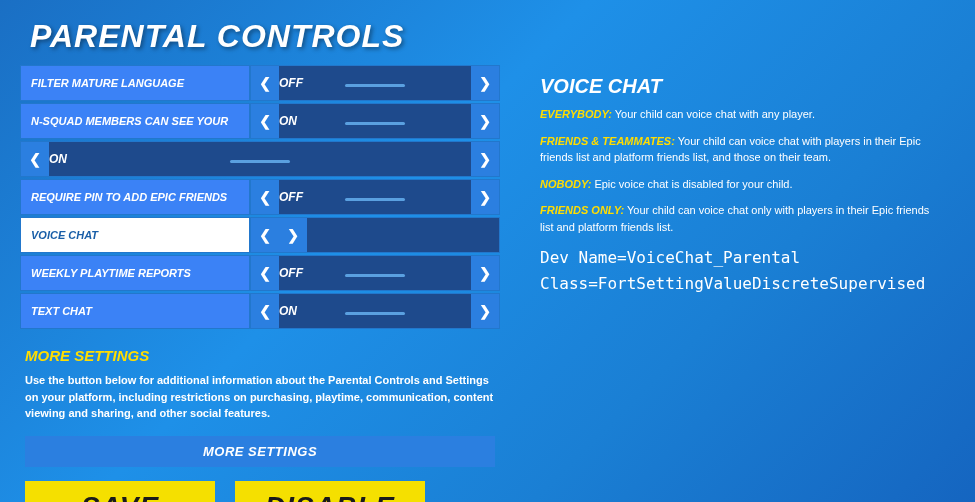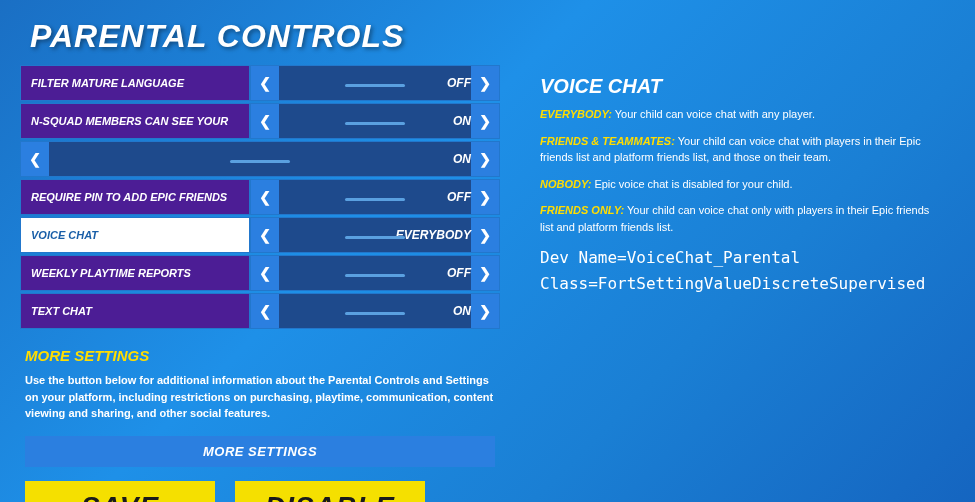--- a/index.html
+++ b/index.html
@@ -40,21 +40,21 @@
       align-items: center;
       height: 36px;
       margin-bottom: 2px;
     }
 
     .setting-row.active {
       background: white;
     }
 
     .setting-label {
-      background: #4c1d95;
+      background: #3b82f6;
       color: white;
       font-size: 11px;
       font-weight: 900;
       font-style: italic;
       text-transform: uppercase;
       padding: 0 10px;
       height: 100%;
       display: flex;
       align-items: center;
       width: 230px;
@@ -89,21 +89,21 @@
       align-items: center;
       justify-content: center;
       cursor: pointer;
       flex-shrink: 0;
       border: none;
       outline: none;
     }
 
     .setting-value {
       flex: 1;
-      text-align: right;
+      text-align: left;
       color: white;
       font-size: 12px;
       font-weight: 900;
       font-style: italic;
       text-transform: uppercase;
       position: relative;
     }
 
     .slider-bar {
       position: absolute;
@@ -284,24 +284,20 @@
             <div class="slider-bar"></div>
           </div>
           <button class="arrow-btn">❯</button>
         </div>
       </div>
 
       <div class="setting-row active">
         <div class="setting-label">VOICE CHAT</div>
         <div class="setting-control">
           <button class="arrow-btn">❮</button>
-          <div class="setting-value">
-            <span>EVERYBODY</span>
-            <div class="slider-bar"></div>
-          </div>
           <button class="arrow-btn">❯</button>
         </div>
       </div>
 
       <div class="setting-row">
         <div class="setting-label">WEEKLY PLAYTIME REPORTS</div>
         <div class="setting-control">
           <button class="arrow-btn">❮</button>
           <div class="setting-value">
             <span>OFF</span>

